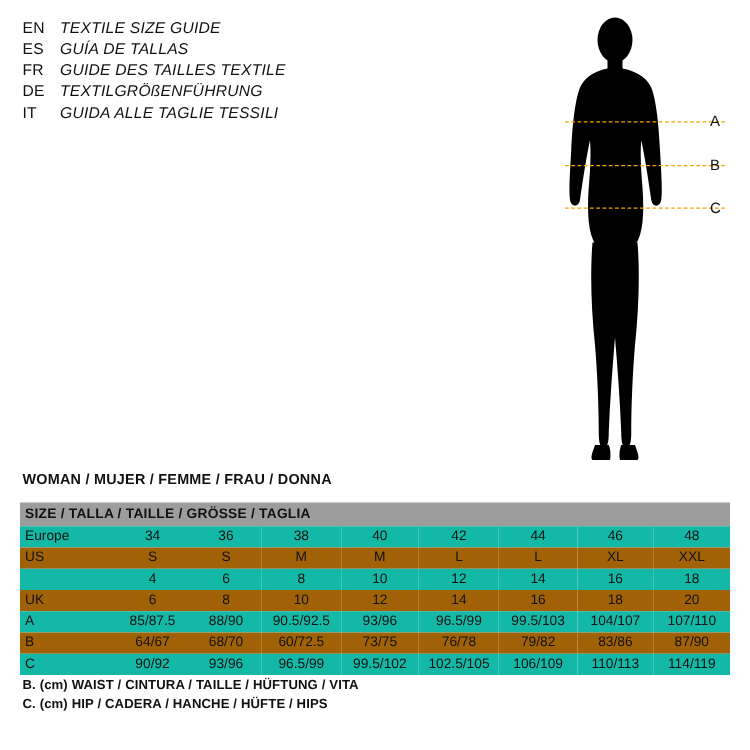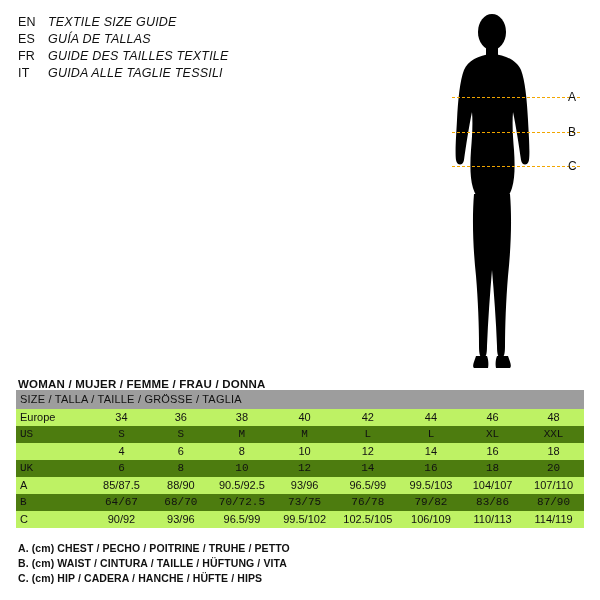--- a/index.html
+++ b/index.html
@@ -72,47 +72,46 @@
     position: absolute;
     left: 16px;
     top: 378px;
     width: 568px;
   }
   .woman-head {
     font-size: 11.5px;
     font-weight: bold;
     letter-spacing: 0.2px;
     color: #111;
-    padding: 0 0 0 2px;
+    padding: 0 0 12px 2px;
   }
   table.size {
     border-collapse: collapse;
     width: 568px;
     font-size: 11px;
     color: #111;
   }
   table.size td {
     padding: 2px 4px;
     line-height: 13px;
     white-space: nowrap;
   }
   tr.hdr td {
     background: #9d9d9d;
     color: #111;
-    font-weight: normal;
+    font-weight: bold;
     font-size: 11px;
     letter-spacing: 0.2px;
     padding: 3px 4px;
   }
   tr.shade td {
-    background: #bef264;
+    background: #14b8a6;
   }
   tr.plain td {
-    background: #4d7c0f;
-    font-family: Liberation Mono, monospace;
+    background: #a16207;
   }
   td.lbl {
     text-align: left;
     width: 84px;
   }
   td.val {
     text-align: center;
     width: 60px;
     margin-top: 20px;
   }
@@ -142,20 +141,24 @@
       <span class="title-lang">EN</span>
       <span class="title-text">TEXTILE SIZE GUIDE</span>
     </div>
     <div class="title-row">
       <span class="title-lang">ES</span>
       <span class="title-text">GUÍA DE TALLAS</span>
     </div>
     <div class="title-row">
       <span class="title-lang">FR</span>
       <span class="title-text">GUIDE DES TAILLES TEXTILE</span>
+    </div>
+    <div class="title-row">
+      <span class="title-lang">DE</span>
+      <span class="title-text">TEXTILGRÖßENFÜHRUNG</span>
     </div>
     <div class="title-row">
       <span class="title-lang">IT</span>
       <span class="title-text">GUIDA ALLE TAGLIE TESSILI</span>
     </div>
   </div>
 
   <div class="figure">
     <svg width="160" height="368" viewBox="0 0 160 368">
       <g fill="#000000">
@@ -268,21 +271,21 @@
           <td class="val">93/96</td>
           <td class="val">96.5/99</td>
           <td class="val">99.5/103</td>
           <td class="val">104/107</td>
           <td class="val">107/110</td>
         </tr>
         <tr class="plain">
           <td class="lbl">B</td>
           <td class="val">64/67</td>
           <td class="val">68/70</td>
-          <td class="val">70/72.5</td>
+          <td class="val">60/72.5</td>
           <td class="val">73/75</td>
           <td class="val">76/78</td>
           <td class="val">79/82</td>
           <td class="val">83/86</td>
           <td class="val">87/90</td>
         </tr>
         <tr class="shade">
           <td class="lbl">C</td>
           <td class="val">90/92</td>
           <td class="val">93/96</td>
@@ -291,18 +294,17 @@
           <td class="val">102.5/105</td>
           <td class="val">106/109</td>
           <td class="val">110/113</td>
           <td class="val">114/119</td>
         </tr>
       </tbody>
     </table>
   </div>
 
   <div class="legend">
-    <div class="legend-row">A. (cm) CHEST / PECHO / POITRINE / TRUHE / PETTO</div>
     <div class="legend-row">B. (cm) WAIST / CINTURA / TAILLE / HÜFTUNG / VITA</div>
     <div class="legend-row">C. (cm) HIP / CADERA / HANCHE / HÜFTE / HIPS</div>
   </div>
 
 </div>
 
 </body></html>

